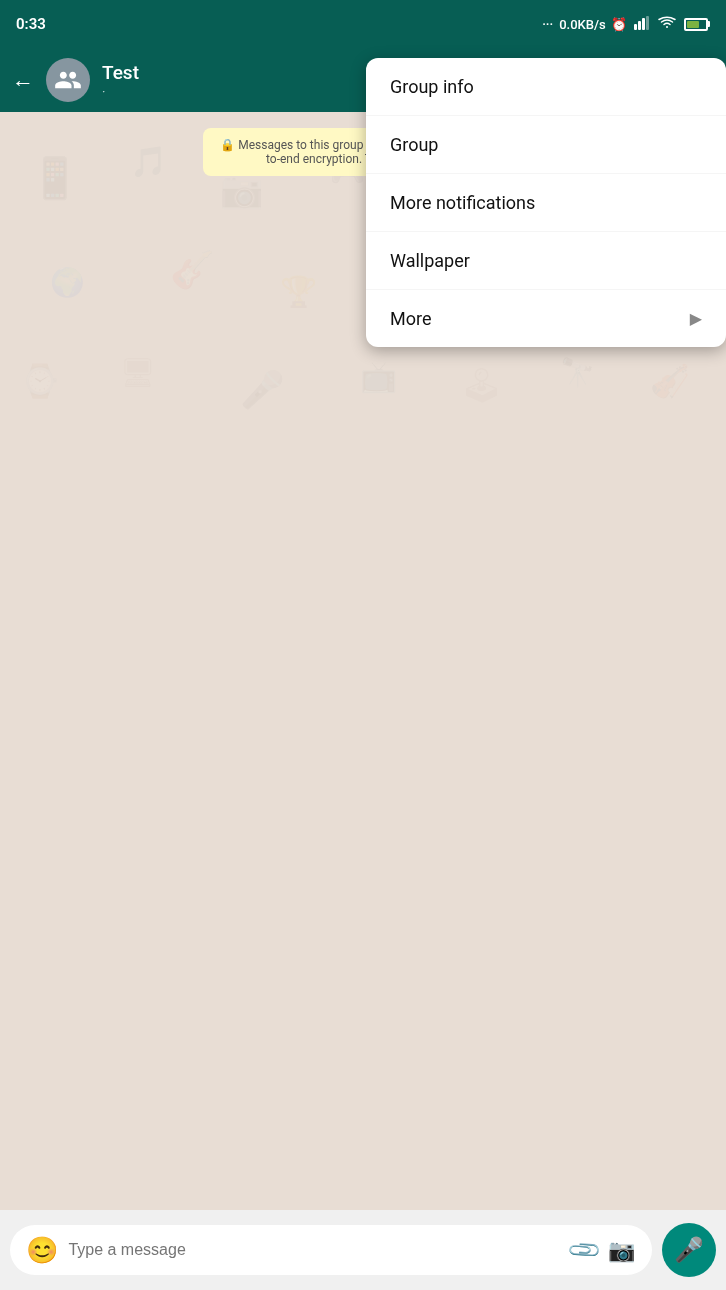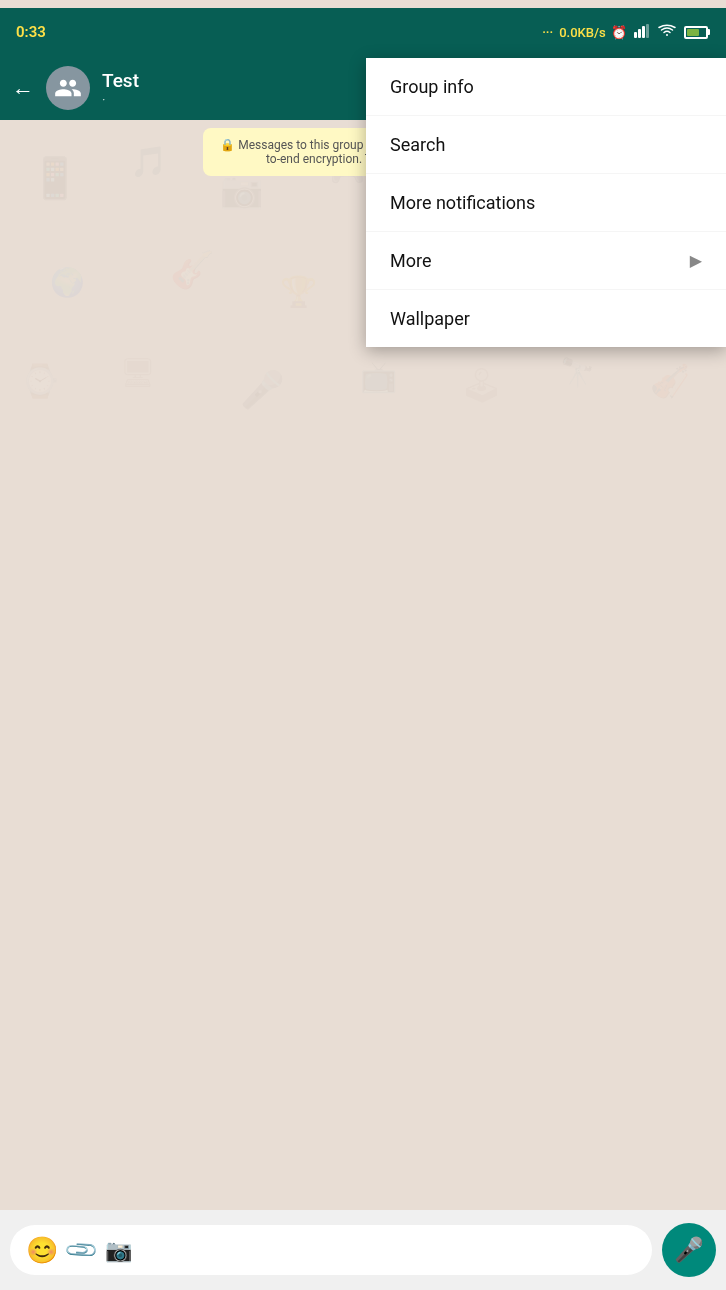--- a/index.html
+++ b/index.html
@@ -16,26 +16,25 @@
 
     
     .status-bar {
       width: 100%;
       height: 48px;
       background: #075e54;
       display: flex;
       align-items: center;
       justify-content: space-between;
       padding: 0 16px;
-      color: #fde047;
+      color: #ffffff;
       font-size: 14px;
       font-weight: 500;
       position: relative;
       z-index: 10;
-      margin-top: 8px;
     }
 
     .status-bar-left {
       font-size: 15px;
       font-weight: 600;
     }
 
     .status-bar-right {
       display: flex;
       align-items: center;
@@ -148,21 +147,21 @@
       margin-right: 16px;
     }
 
     
     .dropdown-menu {
       position: absolute;
       top: 58px;
       right: 0;
       width: 360px;
       background: white;
-      border-radius: 0;
+      border-radius: 12px;
       box-shadow: 0 4px 16px rgba(0,0,0,0.3);
       z-index: 100;
     }
 
     .menu-item {
       padding: 18px 24px;
       font-size: 18px;
       color: #111;
       cursor: pointer;
       display: flex;
@@ -387,36 +386,37 @@
   </div>
 </div>
 
 <div class="overlay"></div>
 
 <div class="dropdown-menu">
   <div class="menu-item">
     <span>Group info</span>
   </div>
   <div class="menu-item">
-    <span>Search</span>
+    <span>Group</span>
   </div>
   <div class="menu-item">
     <span>More notifications</span>
+  </div>
+  <div class="menu-item">
+    <span>Wallpaper</span>
   </div>
   <div class="menu-item">
     <span>More</span>
     <span class="chevron-right">▶</span>
   </div>
-  <div class="menu-item">
-    <span>Wallpaper</span>
-  </div>
 </div>
 
 <div class="input-bar">
   <div class="input-wrapper">
     <span class="emoji-icon">😊</span>
+    <input type="text" class="text-input" placeholder="Type a message" style="">
     <span class="attach-icon">📎</span>
     <span class="camera-icon">📷</span>
   </div>
   <div class="mic-btn">
     <span class="mic-icon">🎤</span>
   </div>
 </div>
 
 </body></html>

